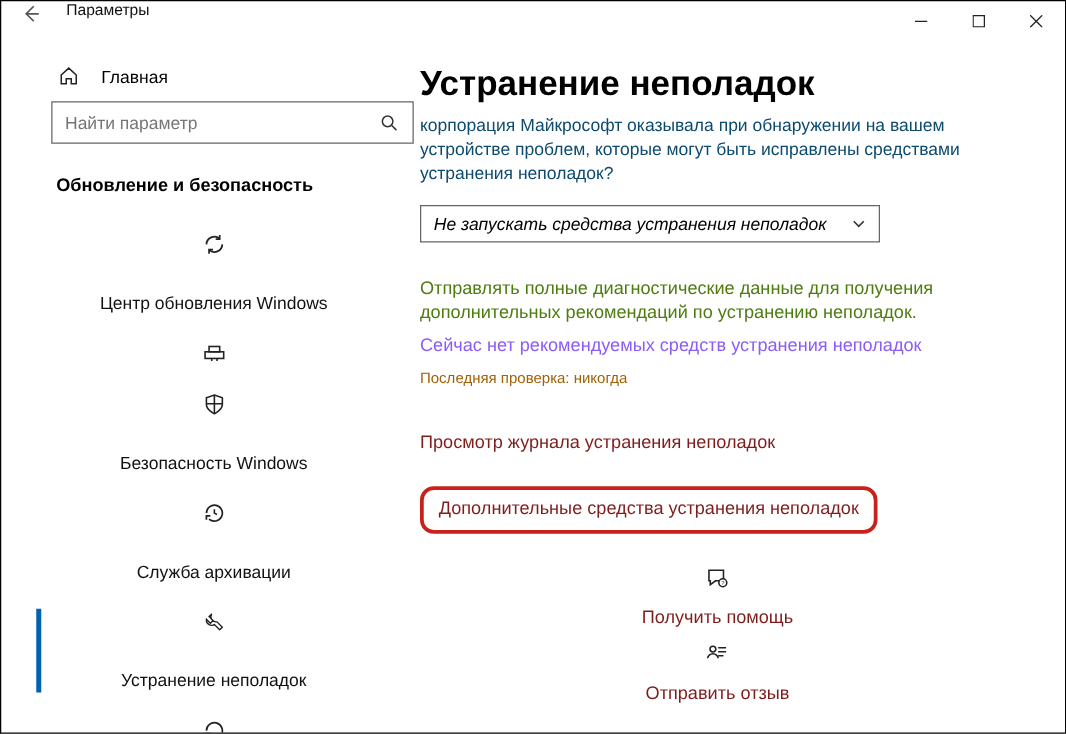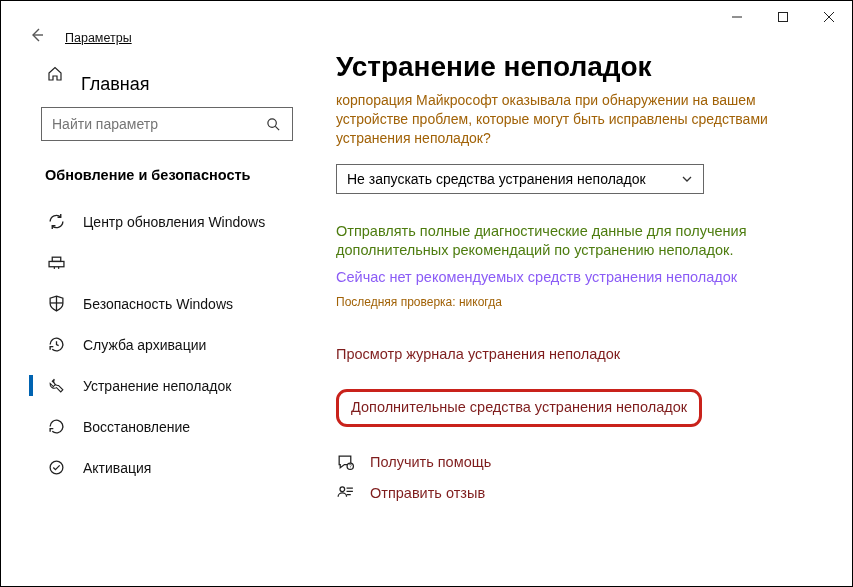--- a/index.html
+++ b/index.html
@@ -1,56 +1,56 @@
 <!DOCTYPE html>
 <html><head>
 <meta charset="utf-8">
 <style>
 * { margin: 0; padding: 0; box-sizing: border-box; font-family: "Segoe UI", Arial, sans-serif; }
 body { background: #fff; width: 853px; height: 587px; overflow: hidden; border: 1px solid #000; position: relative; }
 
-.titlebar { height: 44px; display: flex; align-items: flex-end; padding-left: 26px; text-decoration: underline; }
+.titlebar { height: 44px; display: flex; align-items: flex-start; padding-left: 14px; }
 .titlebar .back { width: 20px; height: 20px; display: flex; align-items: center; justify-content: center; margin-right: 18px; color: #666; }
 .titlebar .title { font-size: 12.5px; color: #111; }
 .win-controls { position: absolute; top: 0; right: 0; display: flex; }
 .win-controls > div { width: 46px; height: 32px; display: flex; align-items: center; justify-content: center; color: #222; }
 
 .layout { display: flex; height: calc(100% - 44px); }
 .sidebar { width: 310px; padding: 0 10px 0 40px; }
 .content { flex: 1; padding: 0 40px 0 25px; overflow: hidden; }
 
 .home-row { display: flex; align-items: center; gap: 18px; padding: 8px 0 12px 6px; }
 .home-row .icon { width: 16px; }
-.home-row .label { font-size: 18px; margin-top: 21px; }
-
-.search-box { display: flex; align-items: center; border: 1px solid #666; height: 34px; padding: 0 10px; margin-bottom: 26px; width: 252px; }
+.home-row .label { font-size: 14px; }
+
+.search-box { display: flex; align-items: center; border: 1px solid #666; height: 34px; padding: 0 10px; margin-bottom: 26px; width: 290px; }
 .search-box input { flex: 1; border: none; outline: none; font-size: 14px; background: transparent; }
 .search-box .sicon { width: 16px; color: #333; }
 
 .section-title { font-size: 14.5px; font-weight: 600; margin-bottom: 18px; padding-left: 4px; }
 
-.nav-item { display: flex; align-items: center; gap: 18px; padding: 12px 6px; font-size: 14px; color: #111; cursor: pointer; position: relative; }
+.nav-item { display: flex; align-items: center; gap: 30px; padding: 12px 6px; font-size: 14px; color: #111; cursor: pointer; position: relative; flex-direction: column; }
 .nav-item .icon { width: 18px; display: flex; justify-content: center; color: #222; }
 .nav-item.selected::before { content: ""; position: absolute; left: -12px; top: 10px; bottom: 10px; width: 4px; background: #0063b1; }
 
 .content h1 { font-size: 28px; font-weight: 600; margin: 6px 0 8px; }
-.body-text { font-size: 14px; color: #a16207; line-height: 1.35; margin-bottom: 10px; }
-.dropdown { display: inline-flex; align-items: center; justify-content: space-between; border: 1px solid #666; padding: 6px 10px; font-size: 14px; min-width: 368px; margin-top: 6px; margin-bottom: 28px; }
+.body-text { font-size: 14px; color: #0c4a6e; line-height: 1.35; margin-bottom: 10px; }
+.dropdown { display: inline-flex; align-items: center; justify-content: space-between; border: 1px solid #666; padding: 6px 10px; font-size: 14px; min-width: 368px; margin-top: 6px; margin-bottom: 28px; font-style: italic; }
 .dropdown .chev { margin-left: 14px; }
 
 .warn { font-size: 14.5px; color: #4d7c0f; line-height: 1.35; margin-bottom: 8px; }
 .info-line { font-size: 14.5px; color: #8b5cf6; margin-bottom: 10px; }
 .meta { font-size: 12px; color: #a16207; margin-bottom: 36px; }
 
 .link { font-size: 14.5px; color: #7f1d1d; cursor: pointer; display: inline-block; }
 .link-row { margin-bottom: 26px; }
 
 .highlight { display: inline-block; padding: 6px 12px 8px; border: 3px solid #c9221b; border-radius: 11px; margin-bottom: 26px; text-align: right; }
 
-.help-row { display: flex; align-items: center; gap: 14px; margin-bottom: 12px; }
+.help-row { display: flex; align-items: center; gap: 14px; margin-bottom: 12px; flex-direction: column; }
 .help-row .hicon { width: 20px; color: #222; }
 
 svg { display: block; }
 </style>
 </head>
 <body>
 
 <div class="titlebar">
   <div class="back">
     <svg width="16" height="16" viewBox="0 0 16 16">

